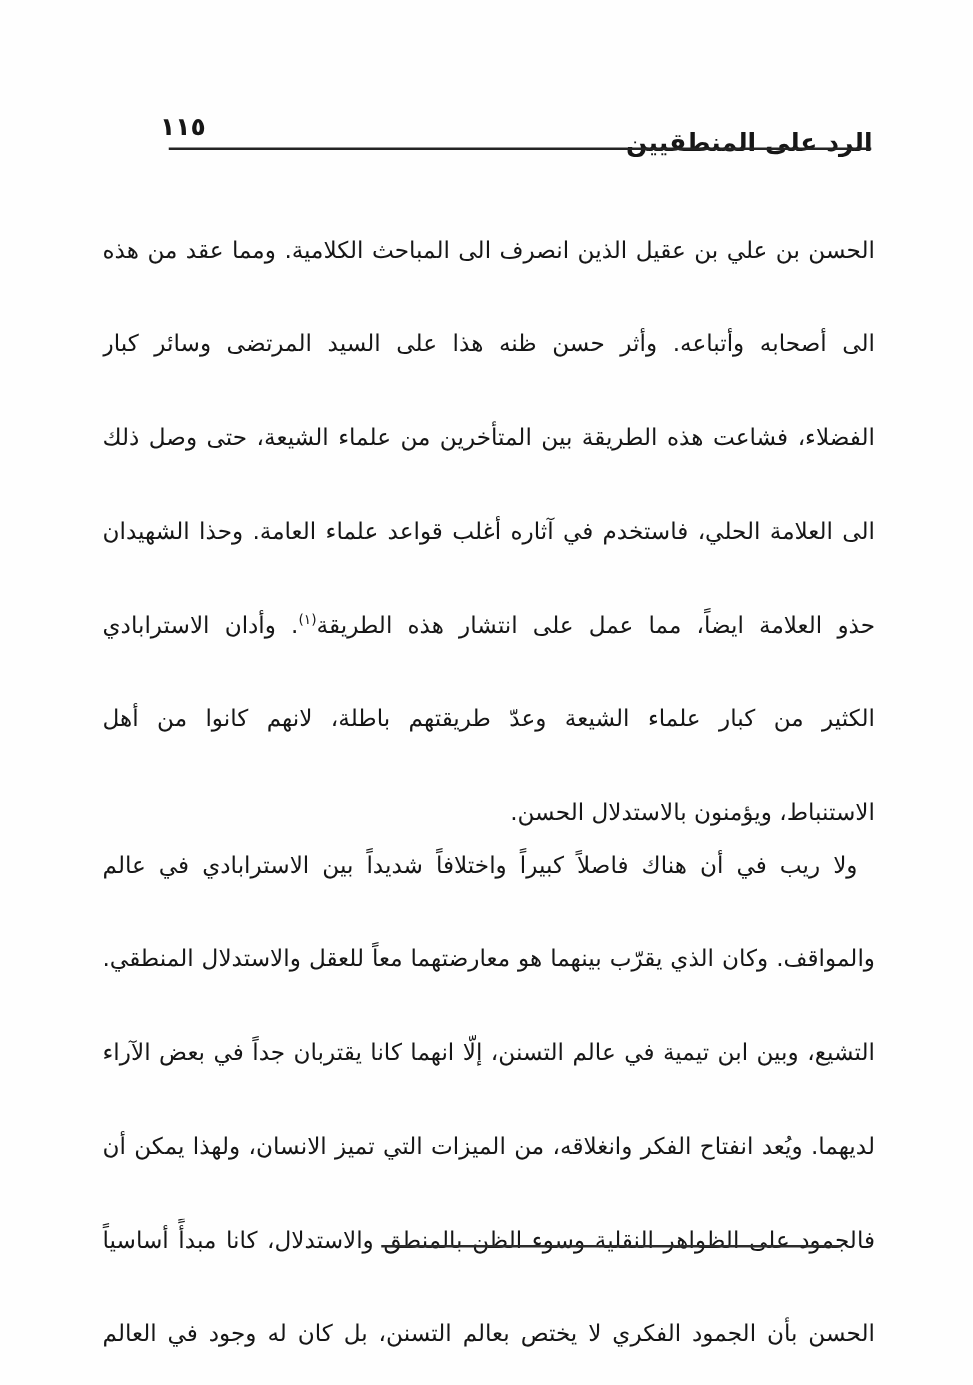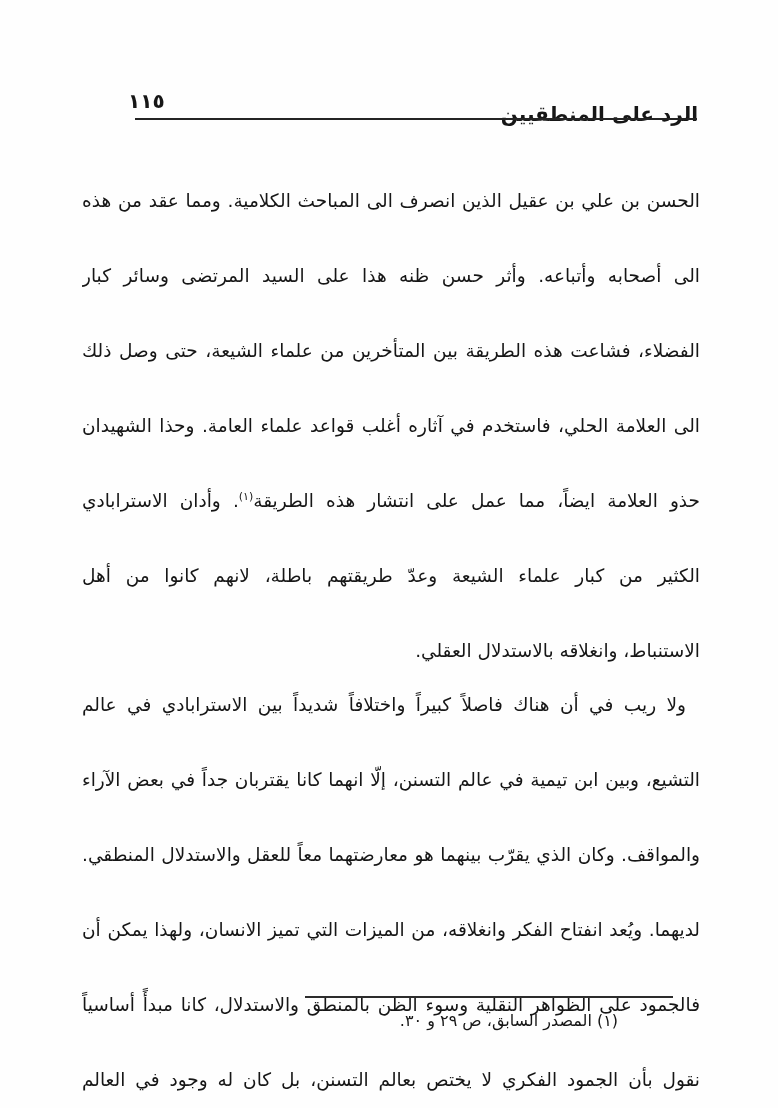--- a/index.html
+++ b/index.html
@@ -58,21 +58,21 @@
     text-align: justify;
     text-align-last: justify;
     margin-top: 40px;
   }
   .line-last {
     text-align: right;
     text-align-last: right;
   }
   .line-indent {
     padding-right: 14px;
-    margin-top: 19px;
+    margin-top: 7px;
   }
   .footnote-ref {
     font-size: 11px;
     line-height: 1;
     vertical-align: super;
   }
   
   .footnote-rule {
     position: absolute;
     top: 996px;
@@ -102,26 +102,25 @@
 
   <div class="header-rule"></div>
 
   <div class="body-text">
     <div class="line">الحسن بن علي بن عقيل الذين انصرف الى المباحث الكلامية. ومما عقد من هذه</div>
     <div class="line">الى أصحابه وأتباعه. وأثر حسن ظنه هذا على السيد المرتضى وسائر كبار</div>
     <div class="line">الفضلاء، فشاعت هذه الطريقة بين المتأخرين من علماء الشيعة، حتى وصل ذلك</div>
     <div class="line">الى العلامة الحلي، فاستخدم في آثاره أغلب قواعد علماء العامة. وحذا الشهيدان</div>
     <div class="line"><span>حذو العلامة ايضاً، مما عمل على انتشار هذه الطريقة</span><sup class="footnote-ref">(١)</sup><span>. وأدان الاسترابادي</span></div>
     <div class="line">الكثير من كبار علماء الشيعة وعدّ طريقتهم باطلة، لانهم كانوا من أهل</div>
-    <div class="line line-last">الاستنباط، وانغلاقه بالاستدلال العقلي.</div>
+    <div class="line line-last">الاستنباط، ويؤمنون بالاستدلال الحسن.</div>
     <div class="line line-indent">ولا ريب في أن هناك فاصلاً كبيراً واختلافاً شديداً بين الاسترابادي في عالم</div>
+    <div class="line">والمواقف. وكان الذي يقرّب بينهما هو معارضتهما معاً للعقل والاستدلال المنطقي.</div>
     <div class="line">التشيع، وبين ابن تيمية في عالم التسنن، إلّا انهما كانا يقتربان جداً في بعض الآراء</div>
-    <div class="line">والمواقف. وكان الذي يقرّب بينهما هو معارضتهما معاً للعقل والاستدلال المنطقي.</div>
     <div class="line">لديهما. ويُعد انفتاح الفكر وانغلاقه، من الميزات التي تميز الانسان، ولهذا يمكن أن</div>
     <div class="line">فالجمود على الظواهر النقلية وسوء الظن بالمنطق والاستدلال، كانا مبدأً أساسياً</div>
-    <div class="line">نقول بأن الجمود الفكري لا يختص بعالم التسنن، بل كان له وجود في العالم</div>
+    <div class="line">الحسن بأن الجمود الفكري لا يختص بعالم التسنن، بل كان له وجود في العالم</div>
   </div>
 
   <div class="footnote-rule"></div>
 
-  <div class="footnote-text">(١) المصدر السابق، ص ٢٩ و ٣٠.</div>
 
 </div>
 
 </body></html>

